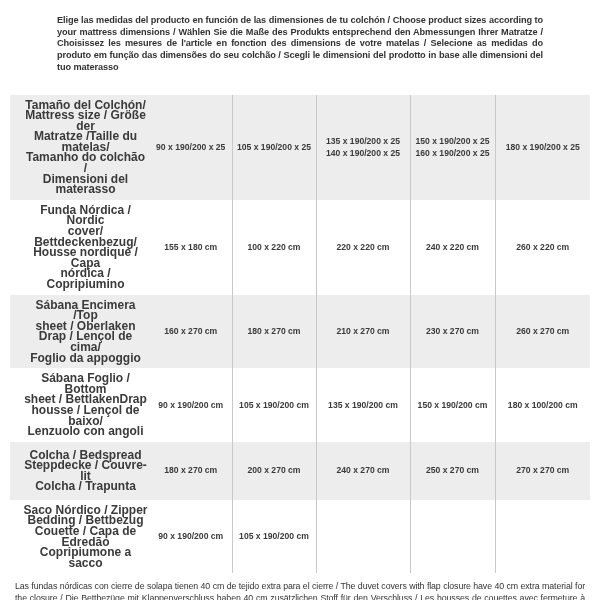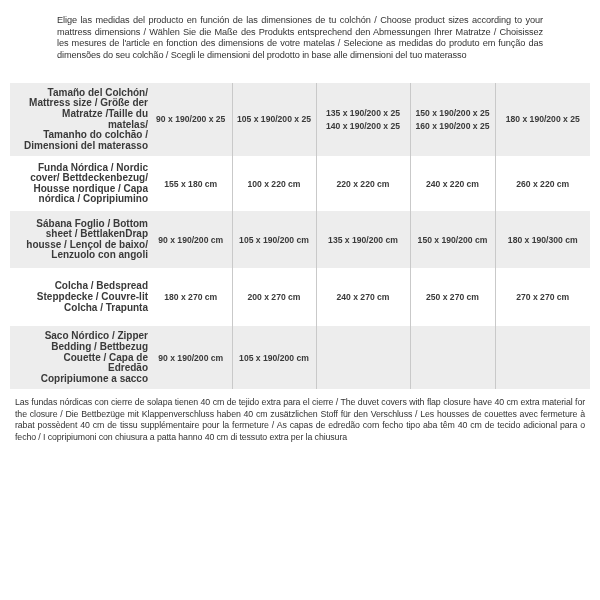--- a/index.html
+++ b/index.html
@@ -11,21 +11,21 @@
     width: 600px;
     height: 600px;
     overflow: hidden;
     font-family: "Liberation Sans", sans-serif;
     color: #3a3a3a;
     -webkit-font-smoothing: antialiased;
   }
   .header-text {
     margin: 15px 57px 0 57px;
     font-size: 9.2px;
-    font-weight: 400;
+    font-weight: 700;
     line-height: 11.7px;
     text-align: justify;
     color: #333333;
     letter-spacing: -0.1px;
   }
   table.size-table {
     border-collapse: collapse;
     table-layout: fixed;
     width: 580px;
     margin: 21px 10px 0 10px;
@@ -33,24 +33,24 @@
   table.size-table tr:nth-child(odd) {
     background: #ededed;
   }
   td {
     vertical-align: middle;
     white-space: pre-line;
     font-weight: 700;
     padding: 5px 2px;
   }
   td.label-cell {
-    text-align: right;
+    text-align: center;
     padding-left: 13px;
     padding-right: 2px;
-    font-size: 10px;
+    font-size: 12px;
     line-height: 10.6px;
   }
   td.value-cell {
     text-align: center;
     font-size: 8.6px;
     line-height: 12.5px;
   }
   td.value-cell + td.value-cell {
     border-left: 1px solid #c9c9c9;
   }
@@ -97,30 +97,41 @@
       <td class="label-cell">Funda Nórdica /  Nordic
 cover/ Bettdeckenbezug/
 Housse nordique  / Capa
 nórdica / Copripiumino</td>
       <td class="value-cell">155 x 180 cm</td>
       <td class="value-cell">100 x 220 cm</td>
       <td class="value-cell">220 x 220 cm</td>
       <td class="value-cell">240 x 220 cm</td>
       <td class="value-cell">260 x 220 cm</td>
     </tr>
+    <tr style="height:54px">
+      <td class="label-cell">Sábana Encimera /Top
+sheet / Oberlaken
+Drap / Lençol de cima/
+Foglio da appoggio</td>
+      <td class="value-cell">160 x 270 cm</td>
+      <td class="value-cell">180 x 270 cm</td>
+      <td class="value-cell">210 x 270 cm</td>
+      <td class="value-cell">230 x 270 cm</td>
+      <td class="value-cell">260 x 270 cm</td>
+    </tr>
     <tr style="height:57px">
       <td class="label-cell">Sábana Foglio / Bottom
 sheet / BettlakenDrap
 housse / Lençol de baixo/
 Lenzuolo con angoli</td>
       <td class="value-cell">90 x 190/200 cm</td>
       <td class="value-cell">105 x 190/200 cm</td>
       <td class="value-cell">135 x 190/200 cm</td>
       <td class="value-cell">150 x 190/200 cm</td>
-      <td class="value-cell">180 x 190/300 cm</td>
+      <td class="value-cell">180 x 100/200 cm</td>
     </tr>
     <tr style="height:58px">
       <td class="label-cell">Colcha / Bedspread
 Steppdecke / Couvre-lit
 Colcha / Trapunta</td>
       <td class="value-cell">180 x 270 cm</td>
       <td class="value-cell">200 x 270 cm</td>
       <td class="value-cell">240 x 270 cm</td>
       <td class="value-cell">250 x 270 cm</td>
       <td class="value-cell">270 x 270 cm</td>

